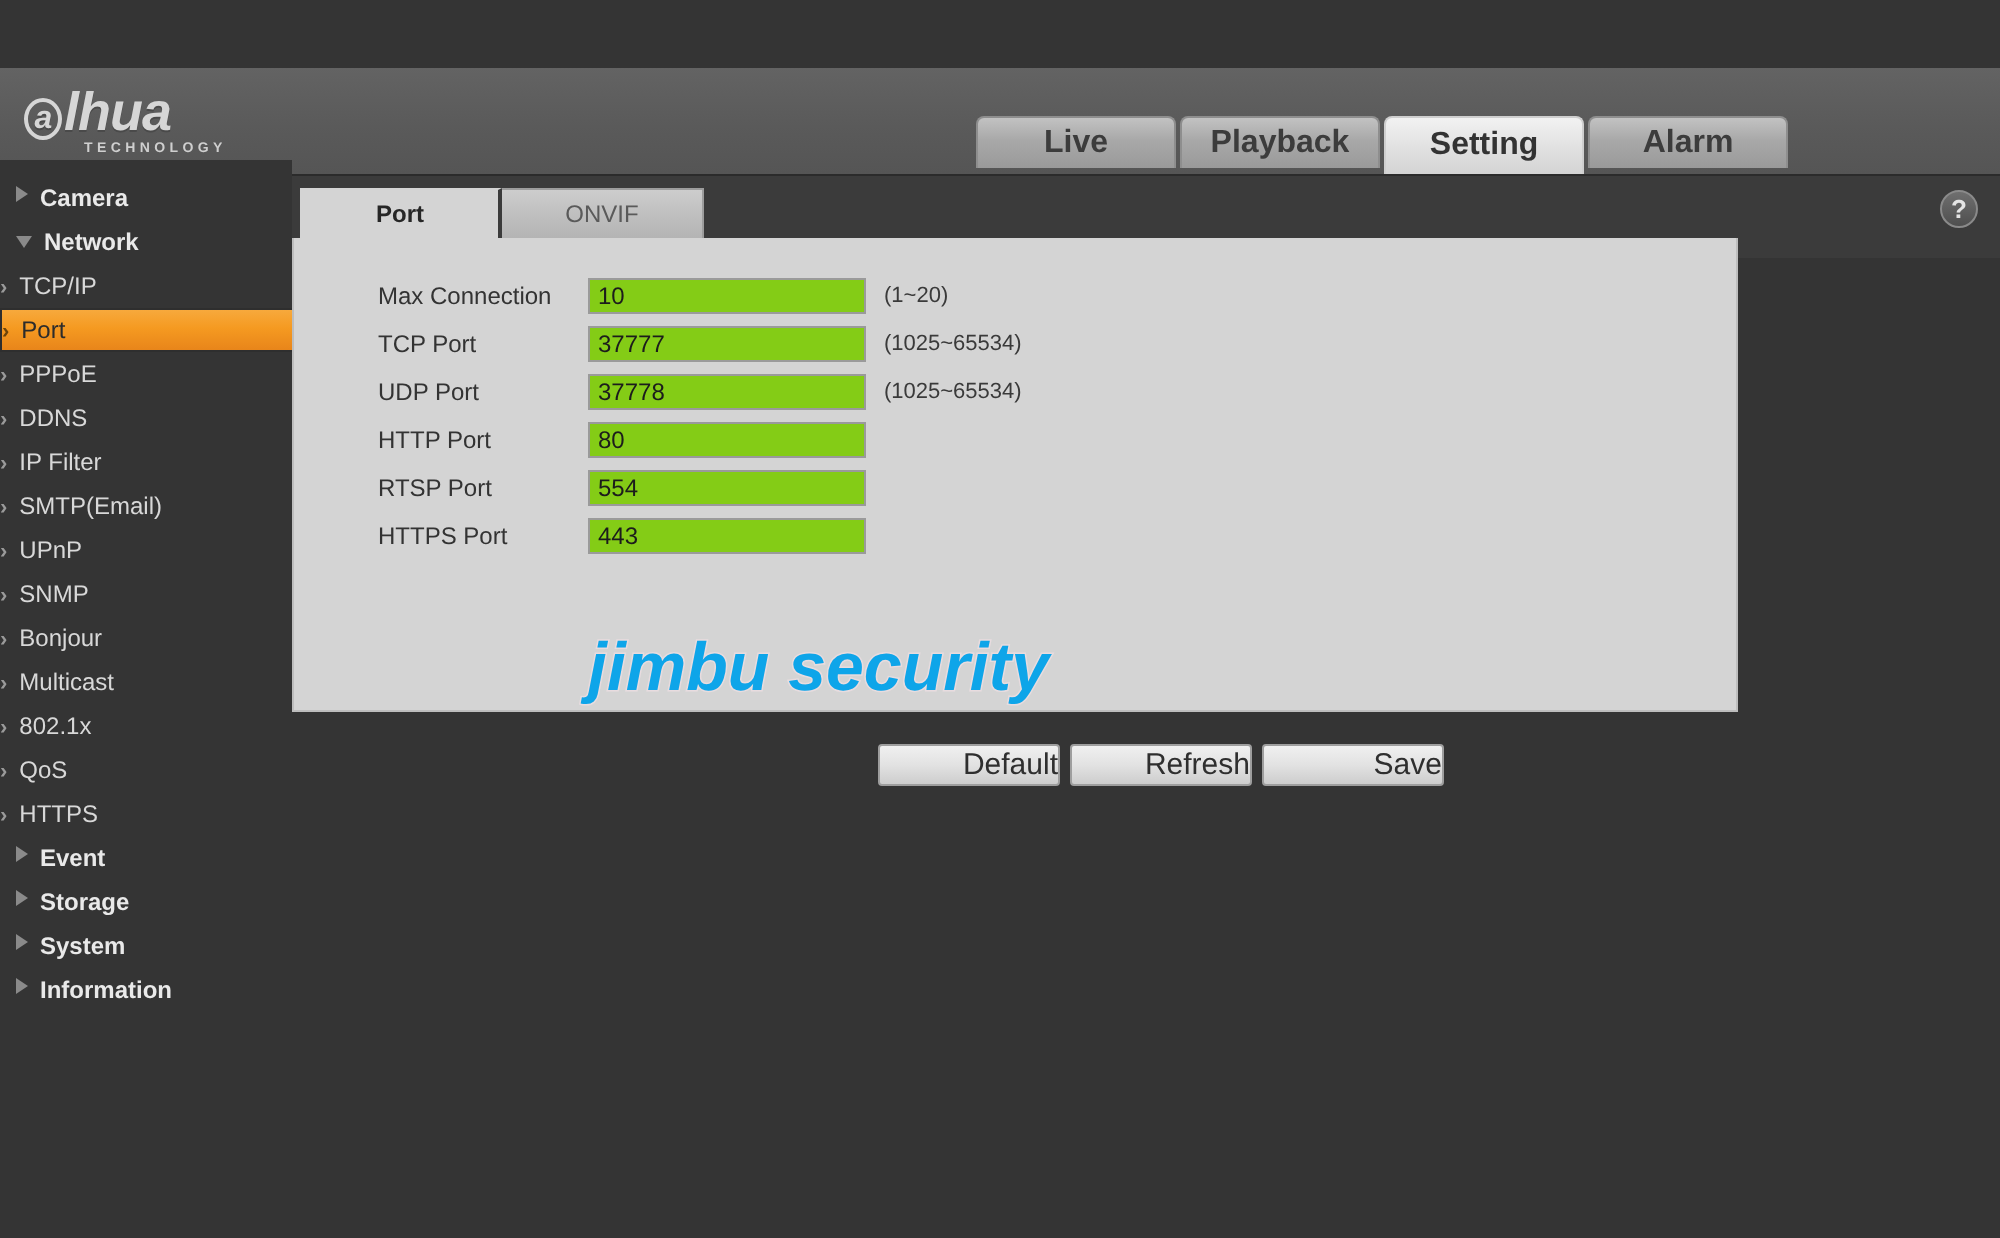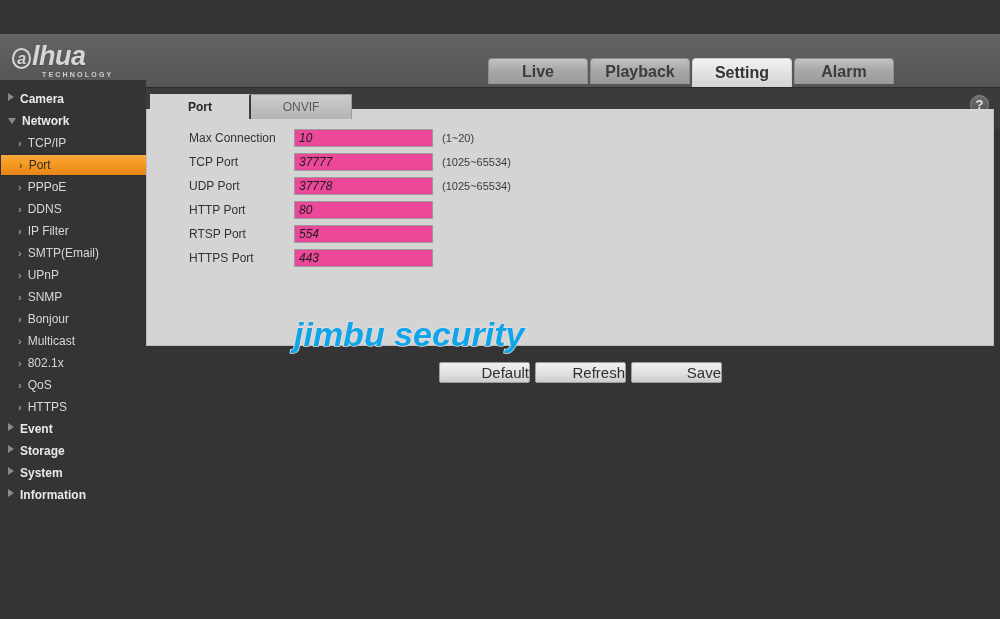--- a/index.html
+++ b/index.html
@@ -64,21 +64,21 @@
   }
   .group.first { margin-top: 8px; }
   .tri {
     display: inline-block; width: 0; height: 0; margin-right: 6px;
     vertical-align: 2px;
   }
   .tri.right { border-left: 6px solid #8a8a8a; border-top: 4.5px solid transparent; border-bottom: 4.5px solid transparent; }
   .tri.down  { border-top: 6px solid #8a8a8a; border-left: 4.5px solid transparent; border-right: 4.5px solid transparent; vertical-align: 1px; }
 
   .leaf {
-    height: 22px; line-height: 22px; padding-left: 18px;
+    height: 22px; line-height: 22px; 
     font-size: 12px; color: #d8d8d8; cursor: pointer; white-space: nowrap;
   }
   .leaf .chev { color: #9a9a9a; font-size: 11px; margin-right: 6px; font-weight: bold; }
   .leaf.selected {
     background: linear-gradient(to bottom, #f7a93c 0%, #f59a21 45%, #e8851a 100%);
     border-top: 1px solid #2e2e2e; border-bottom: 1px solid #2e2e2e;
     border-left: 1px solid #2e2e2e;
     color: #2c2c2c; font-weight: normal; height: 22px; line-height: 20px;
   }
   .leaf.selected .chev { color: #6d4409; }
@@ -107,36 +107,36 @@
   }
   .subtab:first-child { border-left: 1px solid #9d9d9d; }
   .subtab.active {
     background: #d4d4d4;
     color: #262626; font-weight: bold;
     border-color: #d4d4d4;
     border-right: 2px solid #3b3b3b;
   }
 
   .panel {
-    position: absolute; left: 146px; top: 75px; width: 848px; height: 237px;
+    position: absolute; left: 146px; top: 85px; width: 723px; height: 237px;
     background: #d4d4d4;
     border: 1px solid #bdbdbd;
     border-top: none;
   }
 
   .form { position: absolute; left: 42px; top: 17px; }
   .row { height: 24px; display: flex; align-items: center; margin-bottom: 0px; }
   .row .lbl {
     width: 105px; font-size: 12px; color: #333; white-space: nowrap;
   }
   .row input.txt {
     width: 139px; height: 18px;
-    background: #ec4899; border: 1px solid #9a9a9a;
+    background: #84cc16; border: 1px solid #9a9a9a;
     font-family: "Liberation Sans", sans-serif; font-size: 12px;
-    color: #1c1c1c; padding: 0 4px; font-style: italic;
+    color: #1c1c1c; padding: 0 4px;
   }
   .row .hint { font-size: 11px; color: #3a3a3a; margin-left: 9px; white-space: nowrap; }
 
   .btnrow { position: absolute; left: 292px; top: 253px; display: flex; gap: 5px; }
   .btn {
     width: 91px; height: 21px; font-size: 15px; color: #2f2f2f;
     text-align: right; line-height: 20px;
     background: linear-gradient(to bottom, #f0f0f0 0%, #e2e2e2 50%, #cdcdcd 100%);
     border: 1px solid #9e9e9e; border-radius: 2px; cursor: pointer;
   }

